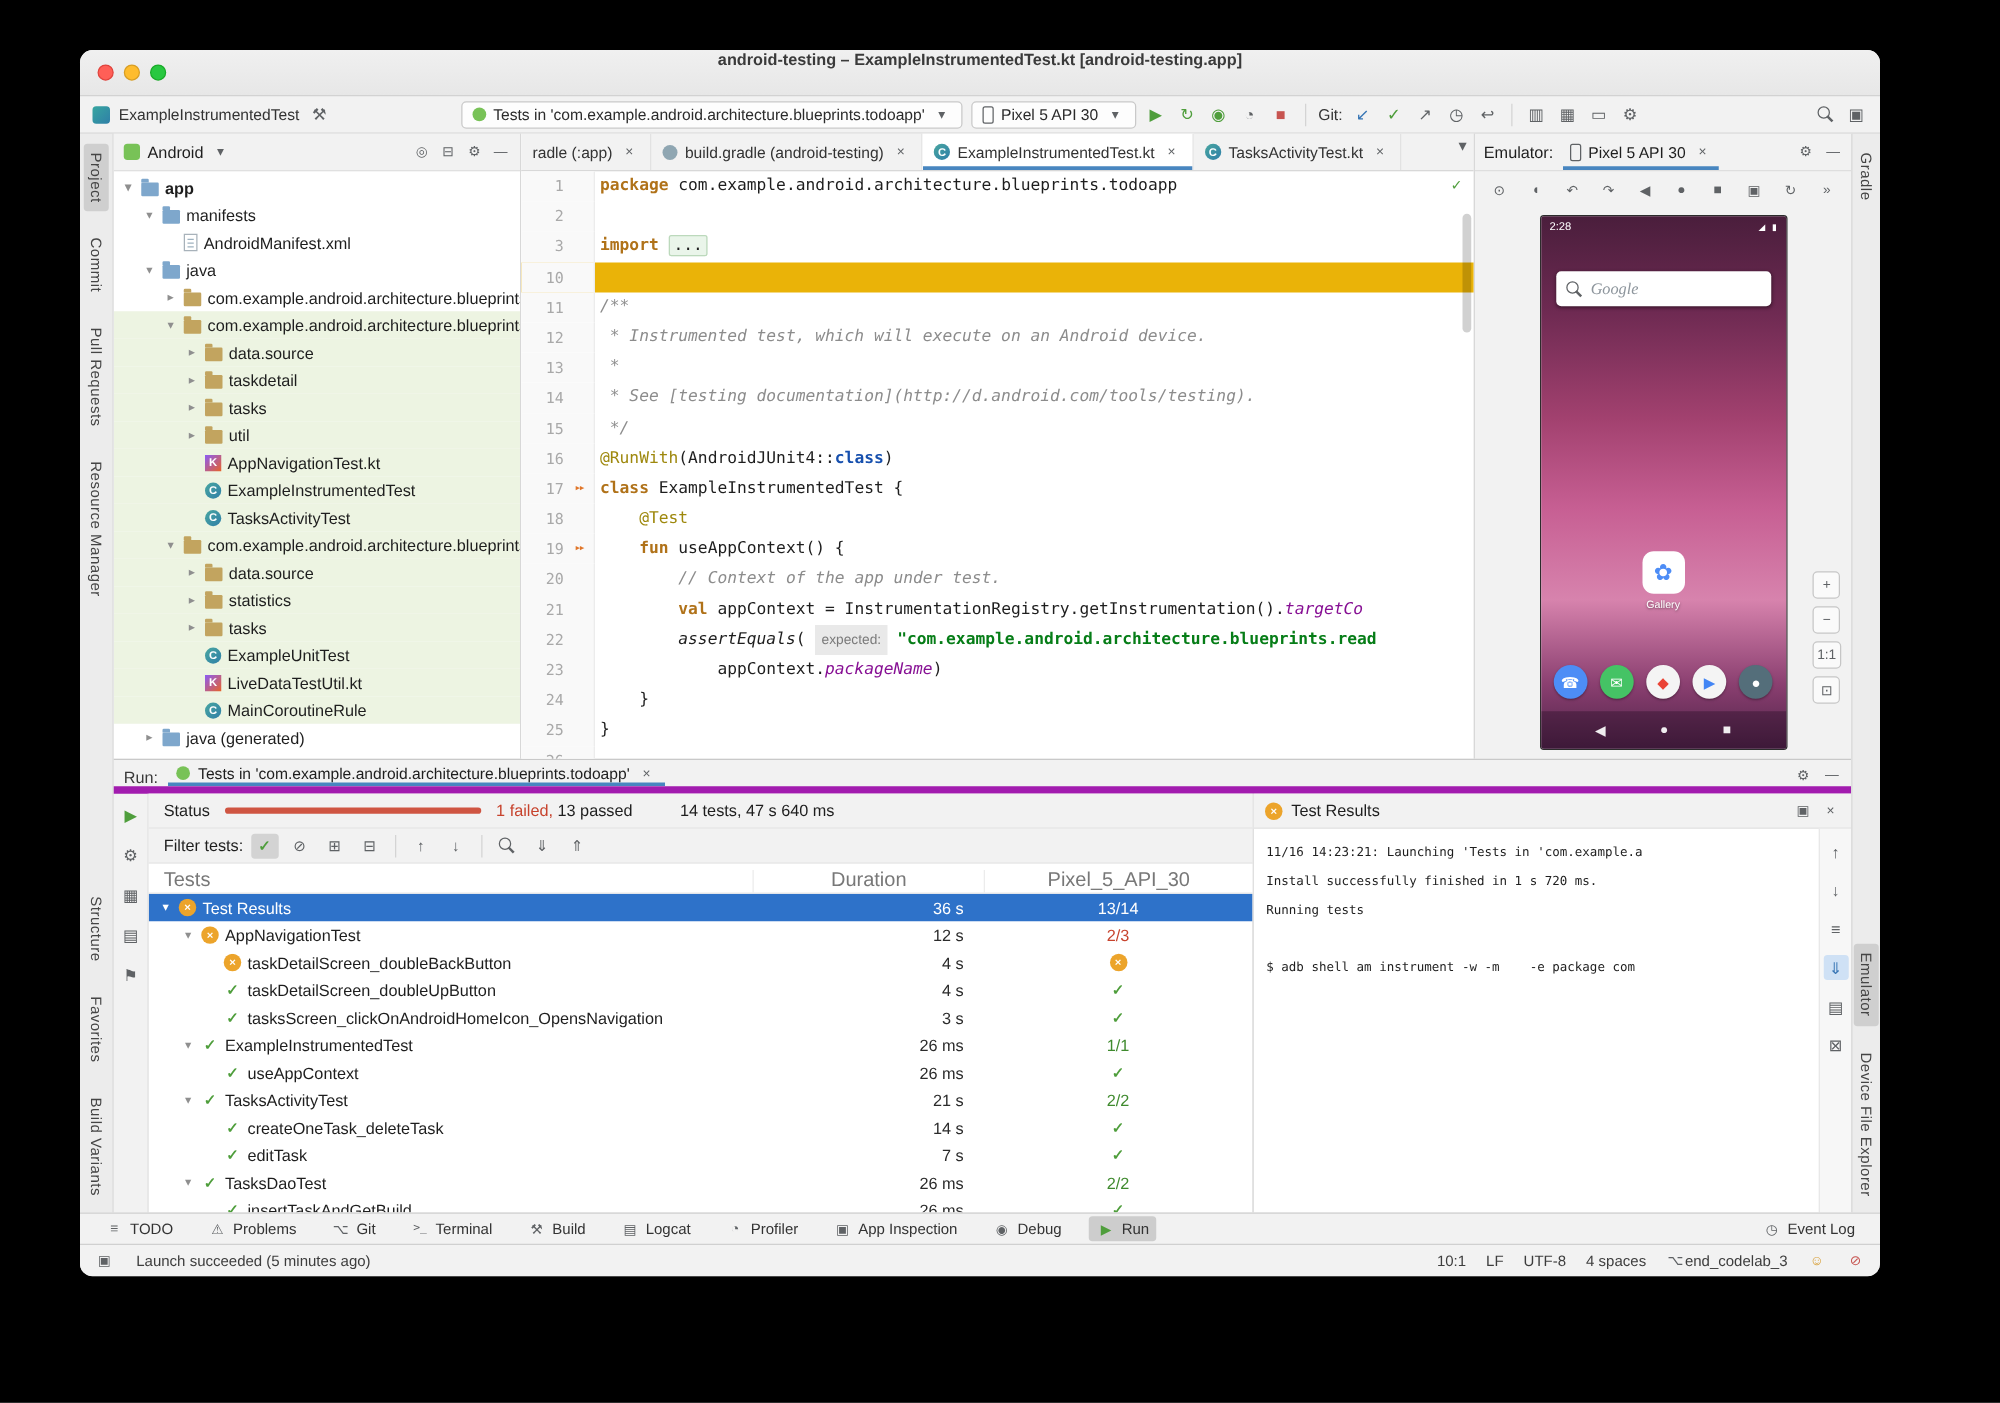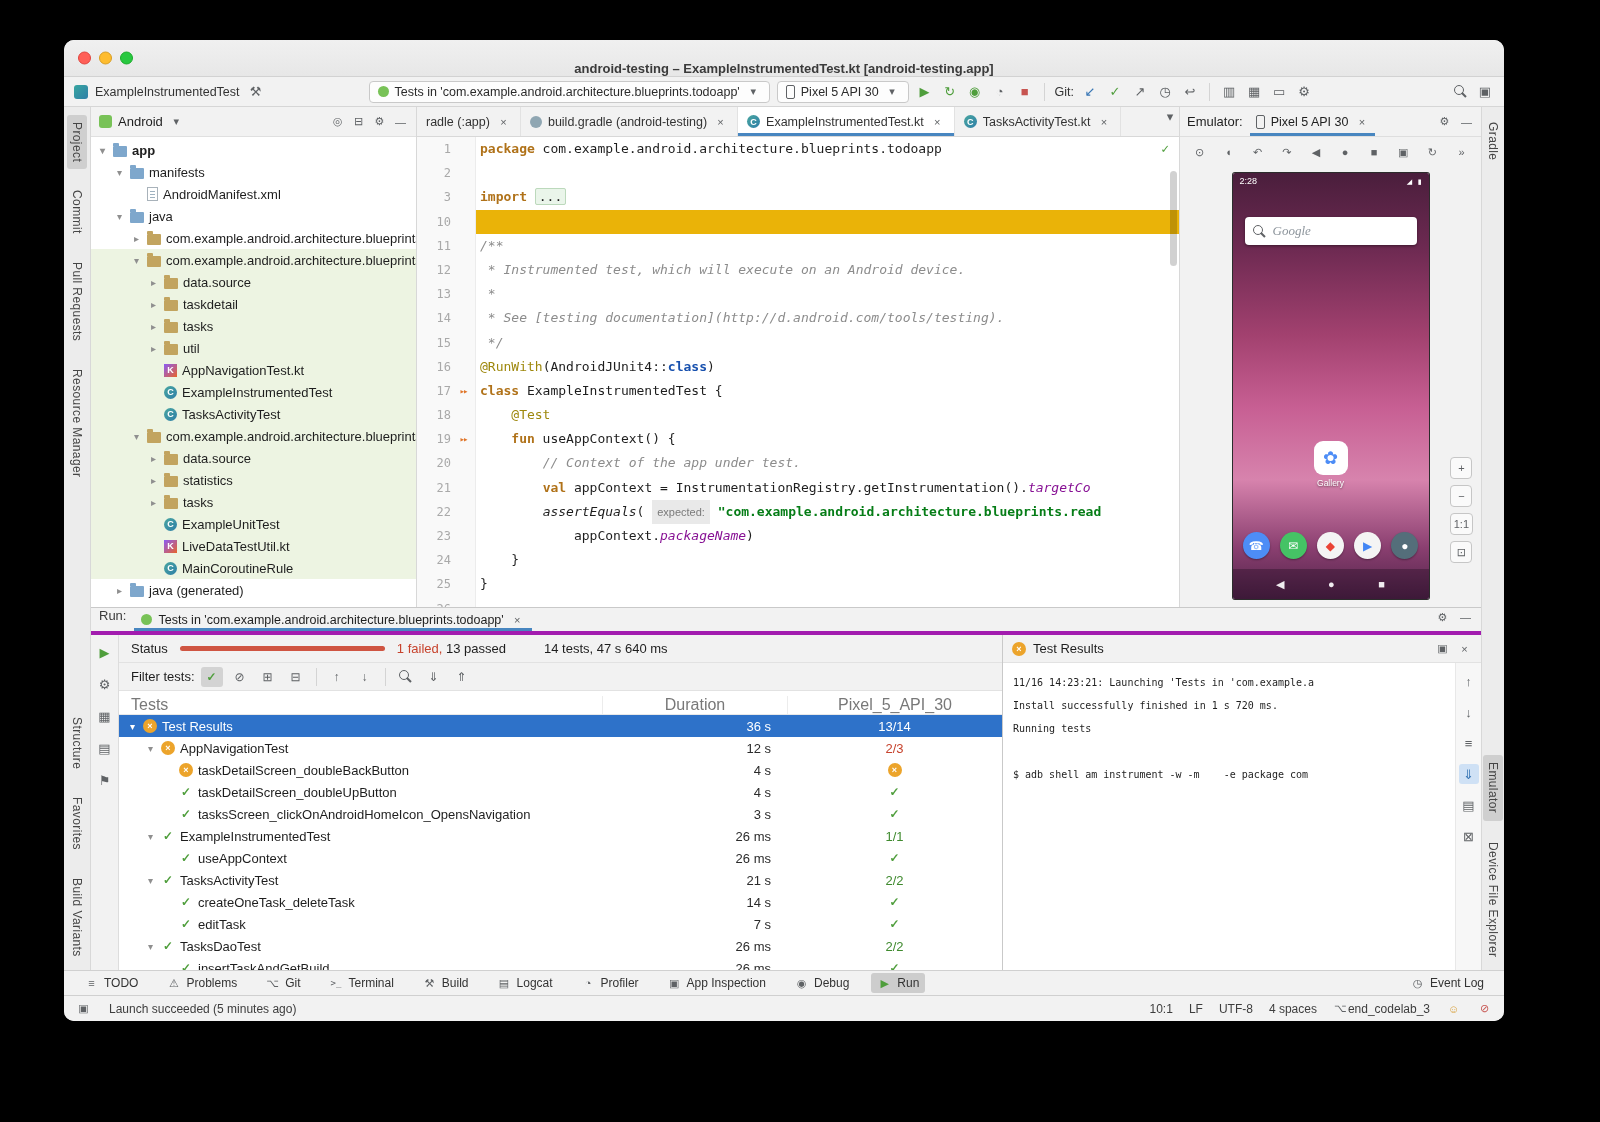--- a/index.html
+++ b/index.html
@@ -1,20 +1,20 @@
 <!DOCTYPE html>
 <html><head>
 <meta charset="utf-8">
 <style>
 *{box-sizing:border-box;margin:0;padding:0}
 html,body{width:1600px;height:1122px;background:#000;font-family:"Liberation Sans",sans-serif;-webkit-font-smoothing:antialiased}
 .stage{position:relative;width:1600px;height:1122px;background:#000;overflow:hidden}
 .win{position:absolute;left:64px;top:40px;width:1440px;height:981px;border-radius:10px;background:#f2f2f2;overflow:hidden;box-shadow:0 30px 70px rgba(0,0,0,.65);display:flex;flex-direction:column;color:#1e1e1e;font-size:13px}
 
-.titlebar{height:37px;flex:none;background:linear-gradient(#f0f0f0,#e7e7e7);border-bottom:1px solid #d2d2d2;display:flex;align-items:flex-end;justify-content:center;position:relative}
+.titlebar{height:37px;flex:none;background:linear-gradient(#f0f0f0,#e7e7e7);border-bottom:1px solid #d2d2d2;display:flex;align-items:flex-start;justify-content:center;position:relative}
 .traffic{position:absolute;left:14px;top:50%;transform:translateY(-50%);display:flex;gap:8px}
 .light{width:13px;height:13px;border-radius:50%}
 .l-red{background:#ff5f57;border:1px solid #e0443e}.l-yel{background:#febc2e;border:1px solid #d89e24}.l-grn{background:#28c840;border:1px solid #1aab29}
 .wtitle{font-weight:700;font-size:13px;color:#3a3a3a}
 
 .toolbar{height:30px;flex:none;background:#f2f2f2;border-bottom:1px solid #d6d6d6;display:flex;align-items:center;padding:0 10px;gap:7px;font-size:12.5px;color:#333}
 .gi{display:inline-flex;align-items:center;justify-content:center;width:18px;height:18px;font-size:13px;color:#5f6265;flex:none}
 .gi.sm{width:15px;font-size:11px}
 .g-green{color:#4f9e3c}.g-red{color:#c75450}.g-blue{color:#3876b5}
 .combo{height:22px;display:flex;align-items:center;gap:6px;background:#fdfdfd;border:1px solid #c9c9c9;border-radius:4px;padding:0 8px;color:#2b2b2b}
@@ -88,21 +88,21 @@
 .galic{width:34px;height:34px;border-radius:9px;background:#fff;display:flex;align-items:center;justify-content:center;color:#4d8df6;font-size:18px}
 .gallab{color:#fff;font-size:8.5px;text-shadow:0 1px 2px rgba(0,0,0,.5)}
 .pdock{position:absolute;left:0;right:0;bottom:40px;display:flex;justify-content:space-evenly;align-items:center}
 .dock-ic{width:27px;height:27px;border-radius:50%;display:flex;align-items:center;justify-content:center;font-size:12px;box-shadow:0 1px 2px rgba(0,0,0,.35)}
 .d1{background:#4d8df6;color:#fff}.d2{background:#45c365;color:#fff}.d3{background:#f4f4f4;color:#ea4335}.d4{background:#f4f4f4;color:#4285f4}.d5{background:#546e7a;color:#fff}
 .pnav{position:absolute;left:0;right:0;bottom:0;height:30px;background:rgba(30,8,30,.35);display:flex;justify-content:space-evenly;align-items:center;color:rgba(255,255,255,.92);font-size:11px}
 .zoomcol{position:absolute;right:8px;top:290px;display:flex;flex-direction:column;gap:6px;align-items:center}
 .zchip{min-width:22px;height:22px;border:1px solid #c6c6c6;border-radius:4px;background:#fafafa;display:flex;align-items:center;justify-content:center;font-size:11px;color:#5f6265;padding:0 3px}
 
 .runpanel{flex:1;min-height:0;border-top:1px solid #c9c9c9;background:#f2f2f2;display:flex;flex-direction:column}
-.runhead{height:27px;flex:none;display:flex;align-items:flex-start;gap:8px;padding:0 8px;border-bottom:4px solid #a21caf}
+.runhead{height:27px;flex:none;display:flex;align-items:flex-end;gap:8px;padding:0 8px;border-bottom:6px solid #a21caf}
 .runtab{height:100%;display:flex;align-items:center;gap:6px;padding:0 7px;box-shadow:inset 0 -3px 0 #4886c0;font-size:12.5px}
 .runlbl{color:#3a3a3a}
 .grn-dot{width:11px;height:11px;border-radius:50%;background:#78c257;flex:none}
 .runbody{flex:1;display:flex;min-height:0}
 .runstrip{width:28px;flex:none;border-right:1px solid #ddd;display:flex;flex-direction:column;align-items:center;padding-top:8px;gap:14px;color:#5f6265}
 .testspane{width:884px;flex:none;display:flex;flex-direction:column;border-right:1px solid #c9c9c9;min-width:0;background:#fff}
 .statrow{height:28px;flex:none;background:#f2f2f2;border-bottom:1px solid #e2e2e2;display:flex;align-items:center;gap:12px;padding:0 12px}
 .progress{width:205px;height:5px;border-radius:3px;background:#cf5542;flex:none}
 .failtxt{color:#c7432d}
 .sumtxt{margin-left:26px;color:#1e1e1e}

